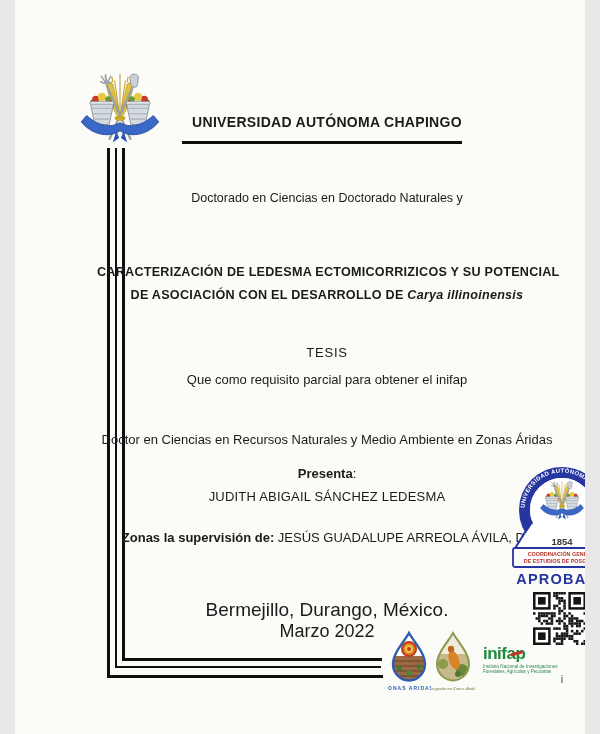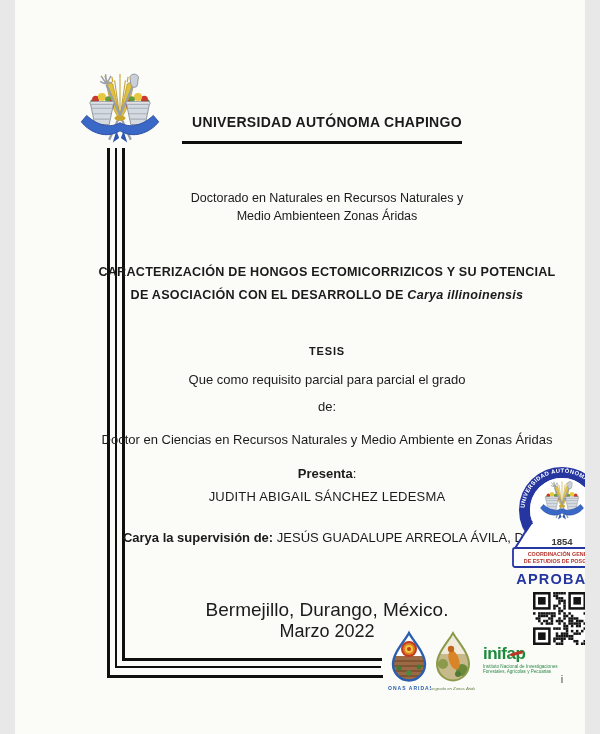--- a/index.html
+++ b/index.html
@@ -16,21 +16,21 @@
   .frame.inner{left:106.5px;top:148px;width:257px;height:510px;border-width:0 0 3.5px 3.5px;}
   
   .col{position:absolute;left:82px;top:0;width:460px;height:734px;}
   .line{position:absolute;width:100%;text-align:center;white-space:nowrap;}
   .university{top:114px;font-size:14px;font-weight:bold;letter-spacing:.3px;}
   .rule{position:absolute;top:141px;left:85px;width:280px;height:3.2px;background:#0d0d0d;}
   .unit{top:148px;font-size:14px;font-weight:bold;letter-spacing:.2px;}
   .program{top:190px;font-size:12.5px;line-height:17.5px;}
   .program .line2{white-space:nowrap;}
   .thesis-title{top:261px;font-size:12.6px;font-weight:bold;line-height:23px;letter-spacing:.25px;}
-  .tesis{top:345px;font-size:11px;font-weight:bold;letter-spacing:.8px;}
+  .tesis{top:345px;font-size:13px;font-weight:normal;letter-spacing:.8px;}
   .requisito{top:372px;font-size:13px;}
   .de{top:399px;font-size:13px;}
   .degree{top:432px;font-size:13px;}
   .presenta{top:466px;font-size:13px;}
   .presenta .b{font-weight:bold;}
   .author{top:489px;font-size:13px;letter-spacing:.2px;}
   .supervision{top:530px;font-size:13px;}
   .supervision .b{font-weight:bold;}
   .place{top:599px;font-size:19px;}
   .date{top:621px;font-size:18px;}
@@ -91,34 +91,32 @@
   </svg>
 
   <div class="frame outer"></div>
   <div class="frame middle"></div>
   <div class="frame inner"></div>
 
   <div class="col">
     <div class="line university">UNIVERSIDAD AUTÓNOMA CHAPINGO</div>
     <div class="rule"></div>
     <div class="line program">
-      <div>Doctorado en Naturales en Recursos Naturales y</div>
-      <div class="line2">Medio Ambienteen Zonas Áridas</div>
+      <div>Doctorado en Ciencias en Doctorado Naturales y</div>
     </div>
     <div class="line thesis-title">
-      <div>CARACTERIZACIÓN DE HONGOS ECTOMICORRIZICOS Y SU POTENCIAL</div>
+      <div>CARACTERIZACIÓN DE LEDESMA ECTOMICORRIZICOS Y SU POTENCIAL</div>
       <div><span>DE ASOCIACIÓN CON EL DESARROLLO DE </span><i>Carya illinoinensis</i></div>
     </div>
     <div class="line tesis">TESIS</div>
-    <div class="line requisito">Que como requisito parcial para parcial el grado</div>
-    <div class="line de">de:</div>
+    <div class="line requisito">Que como requisito parcial para obtener el inifap</div>
     <div class="line degree">Doctor en Ciencias en Recursos Naturales y Medio Ambiente en Zonas Áridas</div>
     <div class="line presenta"><span class="b">Presenta</span><span>:</span></div>
     <div class="line author">JUDITH ABIGAIL SÁNCHEZ LEDESMA</div>
-    <div class="line supervision"><span class="b">Carya la supervisión de:</span><span> JESÚS GUADALUPE ARREOLA ÁVILA, Dr.</span></div>
+    <div class="line supervision"><span class="b">Zonas la supervisión de:</span><span> JESÚS GUADALUPE ARREOLA ÁVILA, Dr.</span></div>
     <div class="line place">Bermejillo, Durango, México.</div>
     <div class="line date">Marzo 2022</div>
   </div>
 
   <svg class="abs seal" width="112" height="112" viewBox="0 0 112 112">
     <defs>
       <path id="seal-arc" d="M17.5,52 A37.5,37.5 0 0 1 92.5,52" fill="none"></path>
     </defs>
     <circle cx="55" cy="52" r="37.5" fill="none" stroke="#2636A0" stroke-width="11"></circle>
     <circle cx="55" cy="52" r="32" fill="#ffffff"></circle>

